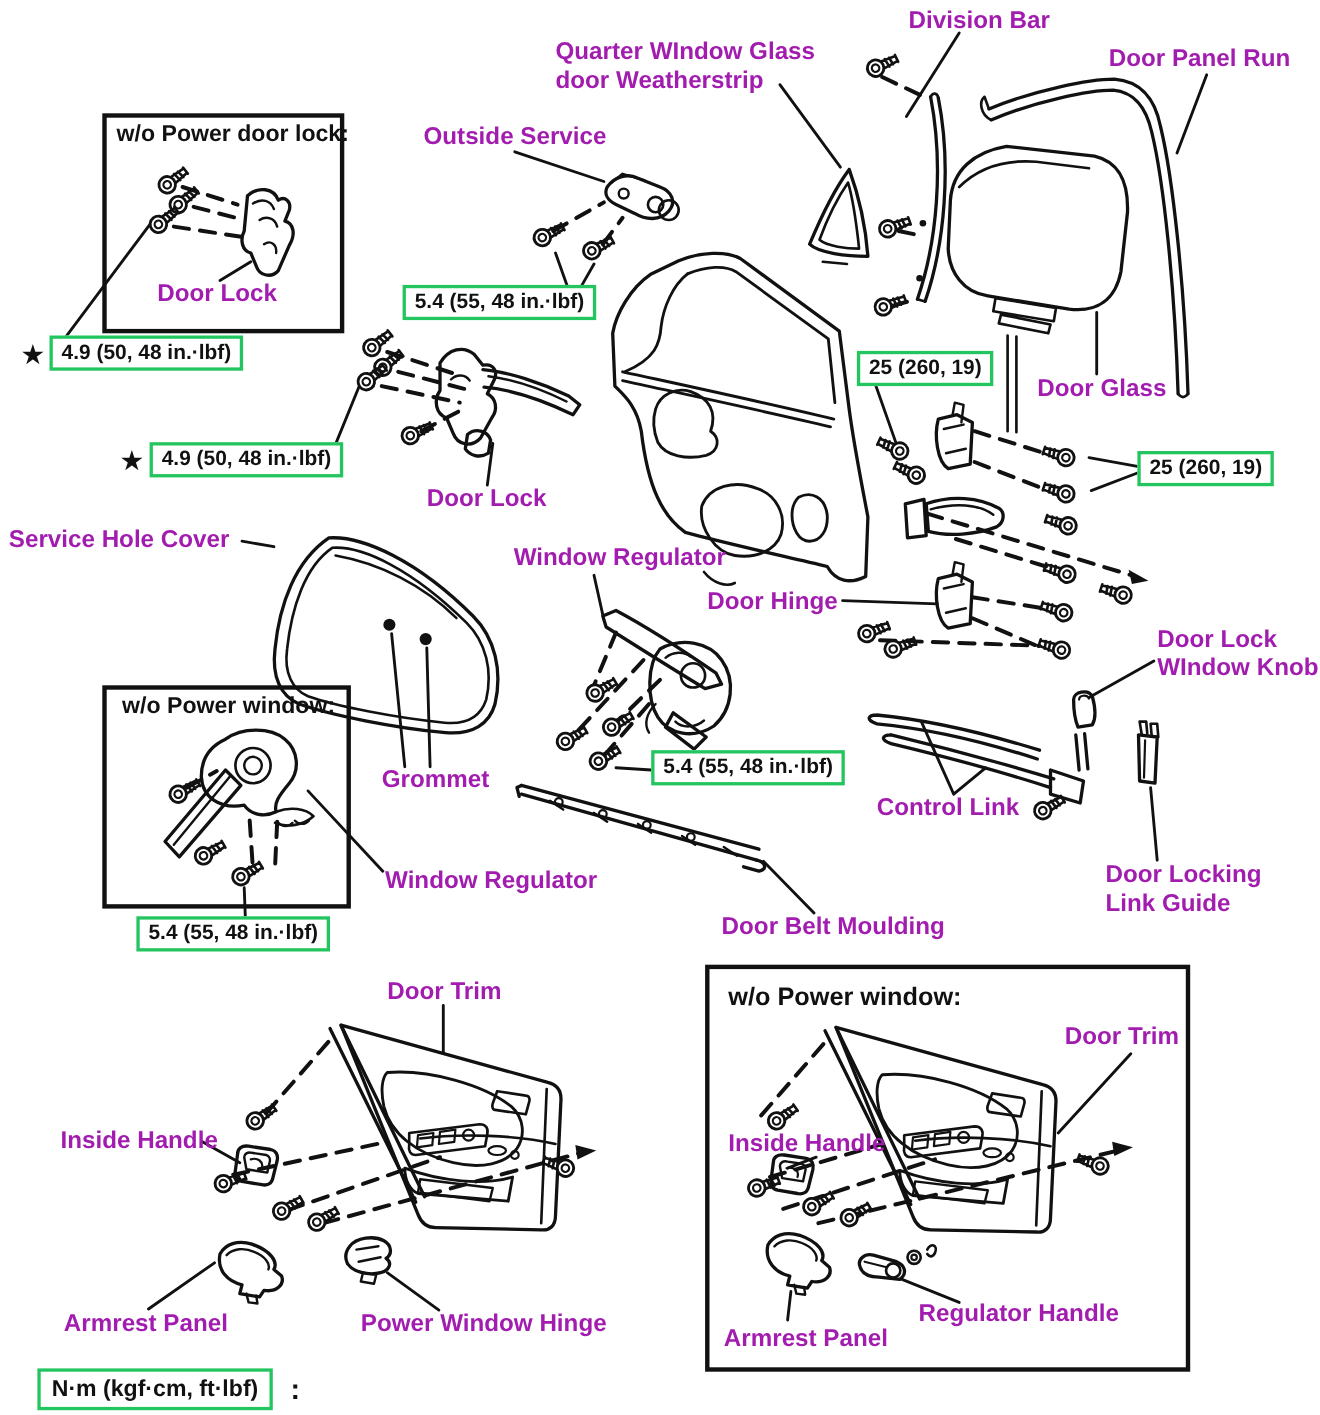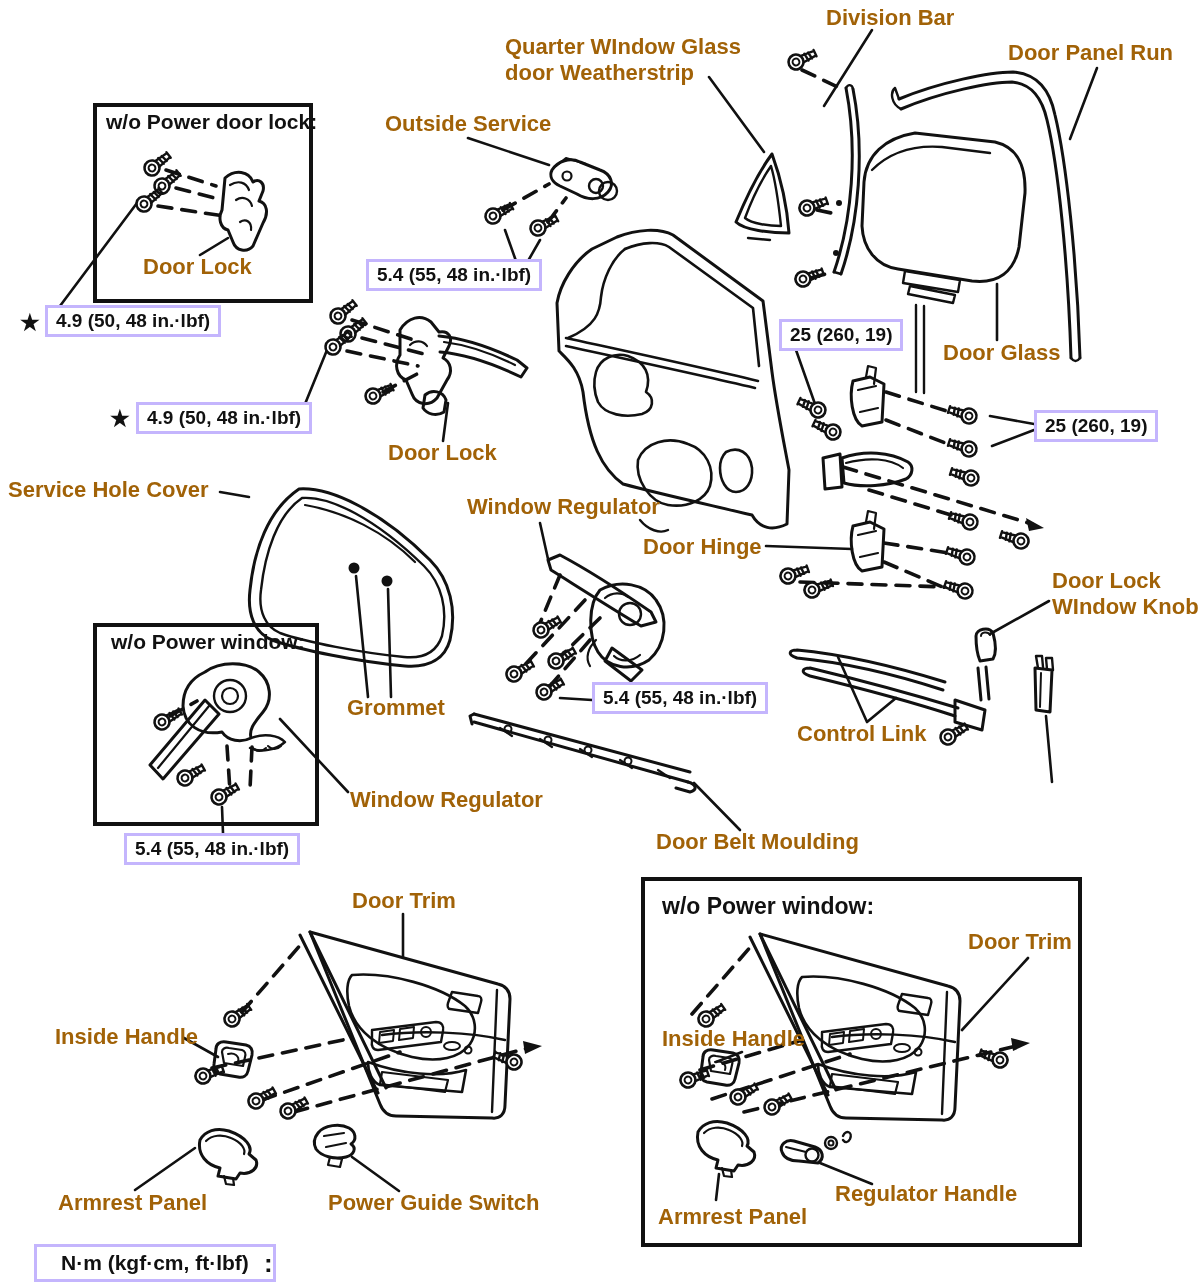--- a/index.html
+++ b/index.html
@@ -1,21 +1,21 @@
 <!DOCTYPE html>
 <html><head>
 <meta charset="utf-8">
 <style>
   html,body{margin:0;padding:0;background:#fff;}
   #canvas{position:relative;width:1200px;height:1286px;background:#fff;overflow:hidden;
           font-family:"Liberation Sans", sans-serif;color:#111;}
   svg.art{position:absolute;left:0;top:0;z-index:1;}
   .lbl{position:absolute;z-index:3;font-weight:bold;font-size:22px;line-height:26px;
-       white-space:nowrap;color:#a16207;letter-spacing:0px;}
-  .tbox{position:absolute;z-index:3;border:3px solid #c4b5fd;background:#fff;
+       white-space:nowrap;color:#a21caf;letter-spacing:0px;}
+  .tbox{position:absolute;z-index:3;border:3px solid #22c55e;background:#fff;
         font-weight:bold;font-size:19px;line-height:22px;padding:2px 8px;white-space:nowrap;}
   .inset{position:absolute;z-index:2;border:4px solid #111;background:transparent;}
   .heading{position:absolute;z-index:3;font-weight:bold;font-size:21px;white-space:nowrap;}
   .star{position:absolute;z-index:3;font-weight:bold;font-size:22px;}
   .colon{position:absolute;z-index:3;font-weight:bold;font-size:26px;}
 </style>
 </head>
 <body>
 
 <div id="canvas">
@@ -323,37 +323,41 @@
 <div class="lbl" style="left:388px;top:440px;">Door Lock</div>
 <div class="lbl" style="left:8px;top:477px;">Service Hole Cover</div>
 <div class="lbl" style="left:467px;top:494px;">Window Regulator</div>
 <div class="lbl" style="left:643px;top:534px;">Door Hinge</div>
 <div class="lbl" style="left:1052px;top:568px;">
   <div>Door Lock</div>
   <div>WIndow Knob</div>
 </div>
 <div class="lbl" style="left:347px;top:695px;">Grommet</div>
 <div class="lbl" style="left:797px;top:721px;">Control Link</div>
+<div class="lbl" style="left:1005px;top:782px;">
+  <div>Door Locking</div>
+  <div>Link Guide</div>
+</div>
 <div class="lbl" style="left:350px;top:787px;">Window Regulator</div>
 <div class="lbl" style="left:656px;top:829px;">Door Belt Moulding</div>
 <div class="lbl" style="left:352px;top:888px;">Door Trim</div>
 <div class="lbl" style="left:968px;top:929px;">Door Trim</div>
 <div class="lbl" style="left:55px;top:1024px;">Inside Handle</div>
 <div class="lbl" style="left:662px;top:1026px;">Inside Handle</div>
 <div class="lbl" style="left:835px;top:1181px;">Regulator Handle</div>
 <div class="lbl" style="left:58px;top:1190px;">Armrest Panel</div>
-<div class="lbl" style="left:328px;top:1190px;">Power Guide Switch</div>
+<div class="lbl" style="left:328px;top:1190px;">Power Window Hinge</div>
 <div class="lbl" style="left:658px;top:1204px;">Armrest Panel</div>
 
 <span class="star" style="left:20px;top:310px;">★</span>
 <div class="tbox" style="left:45px;top:305px;">4.9 (50, 48 in.·lbf)</div>
 <span class="star" style="left:110px;top:406px;">★</span>
 <div class="tbox" style="left:136px;top:402px;">4.9 (50, 48 in.·lbf)</div>
 <div class="tbox" style="left:366px;top:259px;">5.4 (55, 48 in.·lbf)</div>
 <div class="tbox" style="left:779px;top:319px;">25 (260, 19)</div>
 <div class="tbox" style="left:1034px;top:410px;">25 (260, 19)</div>
 <div class="tbox" style="left:592px;top:682px;">5.4 (55, 48 in.·lbf)</div>
 <div class="tbox" style="left:124px;top:833px;">5.4 (55, 48 in.·lbf)</div>
 
-<div class="tbox" style="left:34px;top:1244px;font-size:21px;line-height:26px;padding:3px 24px;">N·m (kgf·cm, ft·lbf)</div>
+<div class="tbox" style="left:34px;top:1244px;font-size:21px;line-height:26px;padding:3px 10px;">N·m (kgf·cm, ft·lbf)</div>
 <span class="colon" style="left:264px;top:1248px;">:</span>
 
 </div>
 
 </body></html>

